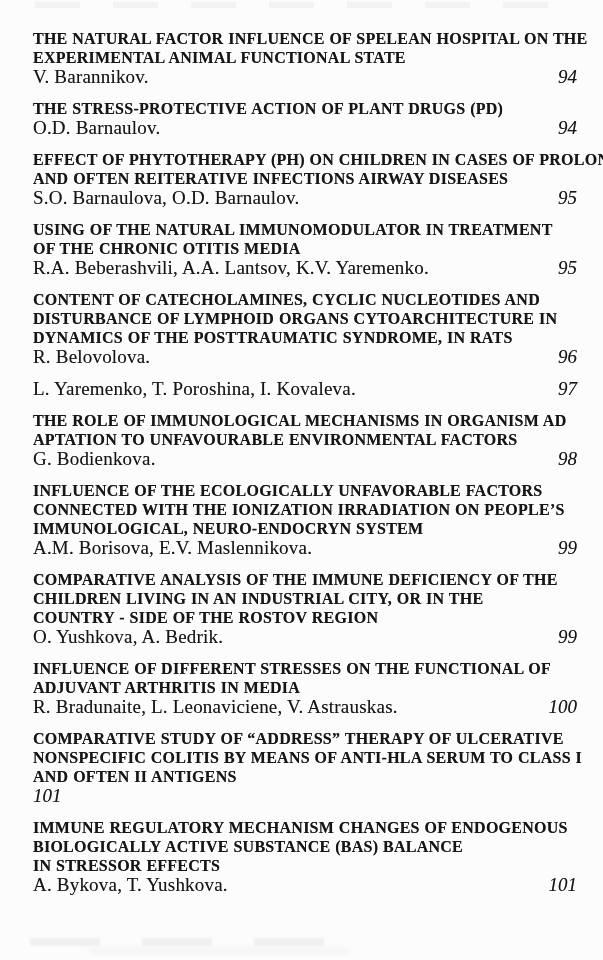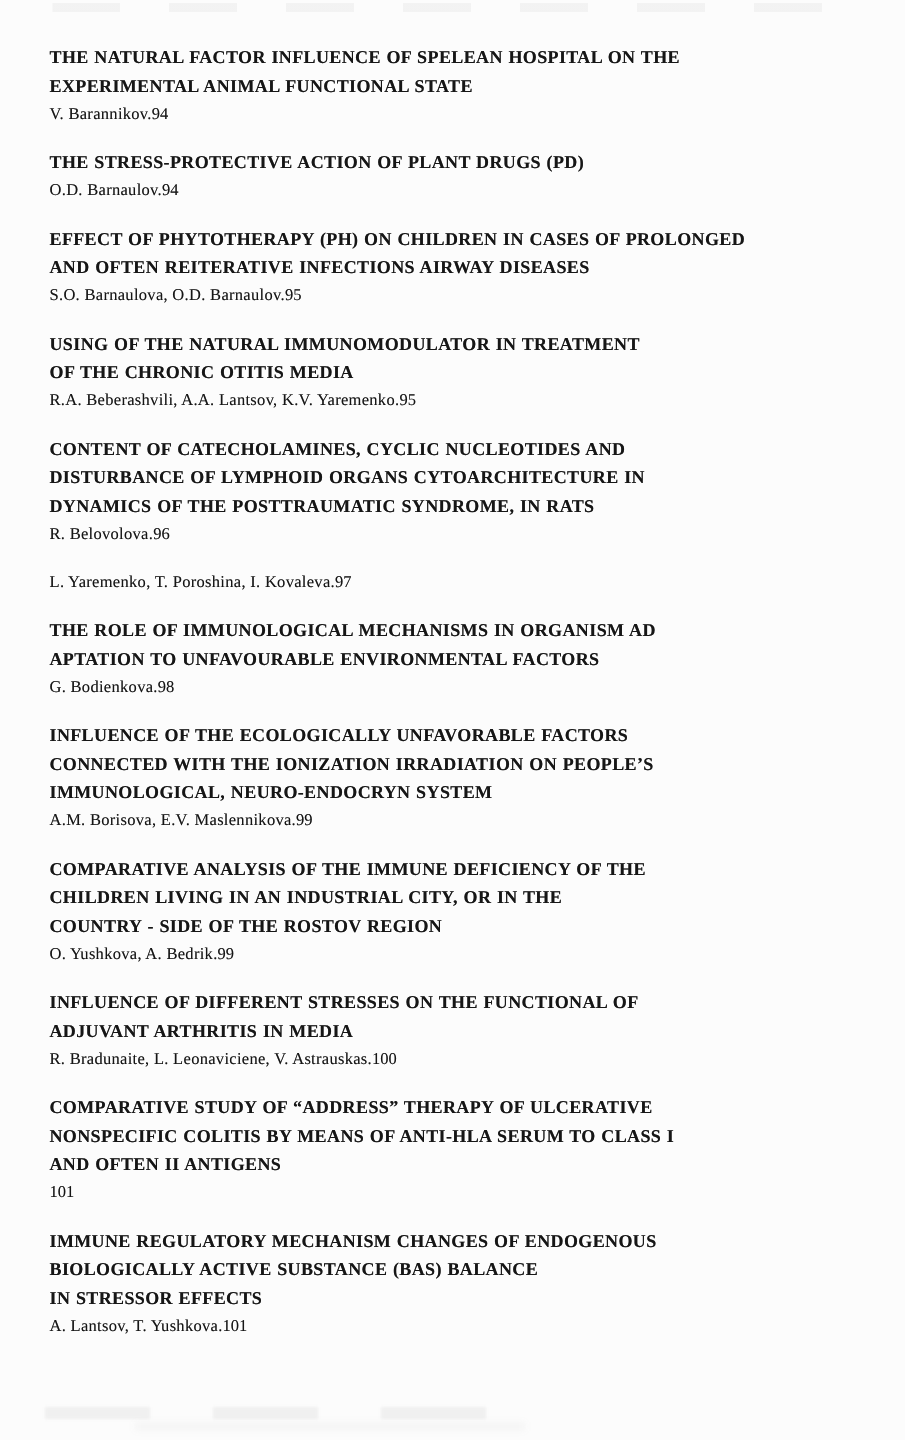--- a/index.html
+++ b/index.html
@@ -16,41 +16,42 @@
     font-family: "Liberation Serif", serif;
   }
   .toc {
     padding: 29px 26px 0 33px;
   }
   .entry {
     margin-bottom: 13px;
   }
   .title-line {
     font-weight: bold;
-    font-size: 12px;
+    font-size: 16px;
     line-height: 19px;
     letter-spacing: 0.25px;
     word-spacing: 0.5px;
     text-shadow: 0 0 0.4px rgba(0,0,0,0.55);
     white-space: nowrap;
   }
   .meta {
     display: flex;
-    justify-content: flex-start;
+    justify-content: space-between;
     align-items: baseline;
-    font-size: 11px;
+    font-size: 19px;
     line-height: 19px;
   }
   .authors {
     letter-spacing: 0.2px;
     text-shadow: 0 0 0.3px rgba(0,0,0,0.4);
     white-space: nowrap;
   }
   .pagenum {
     text-shadow: 0 0 0.3px rgba(0,0,0,0.4);
+    font-style: italic;
   }
   
   .noise-top {
     position: absolute;
     top: 2px; left: 35px;
     width: 545px; height: 6px;
     background: repeating-linear-gradient(90deg,
       rgba(120,120,120,0.07) 0 45px, transparent 45px 78px);
   }
   .noise-bottom-a {
@@ -194,20 +195,20 @@
     </div>
   </div>
 
   <div class="entry">
     <div class="title">
         <div class="title-line">IMMUNE REGULATORY MECHANISM CHANGES OF ENDOGENOUS</div>
         <div class="title-line">BIOLOGICALLY ACTIVE SUBSTANCE (BAS) BALANCE</div>
         <div class="title-line">IN STRESSOR EFFECTS</div>
       </div>
     <div class="meta">
-      <span class="authors">A. Lantsov, T. Yushkova.</span>
+      <span class="authors">A. Bykova, T. Yushkova.</span>
       <span class="pagenum">101</span>
     </div>
   </div>
 </main>
 
 <div class="noise-bottom-a"></div>
 <div class="noise-bottom-b"></div>
 
 </body></html>

